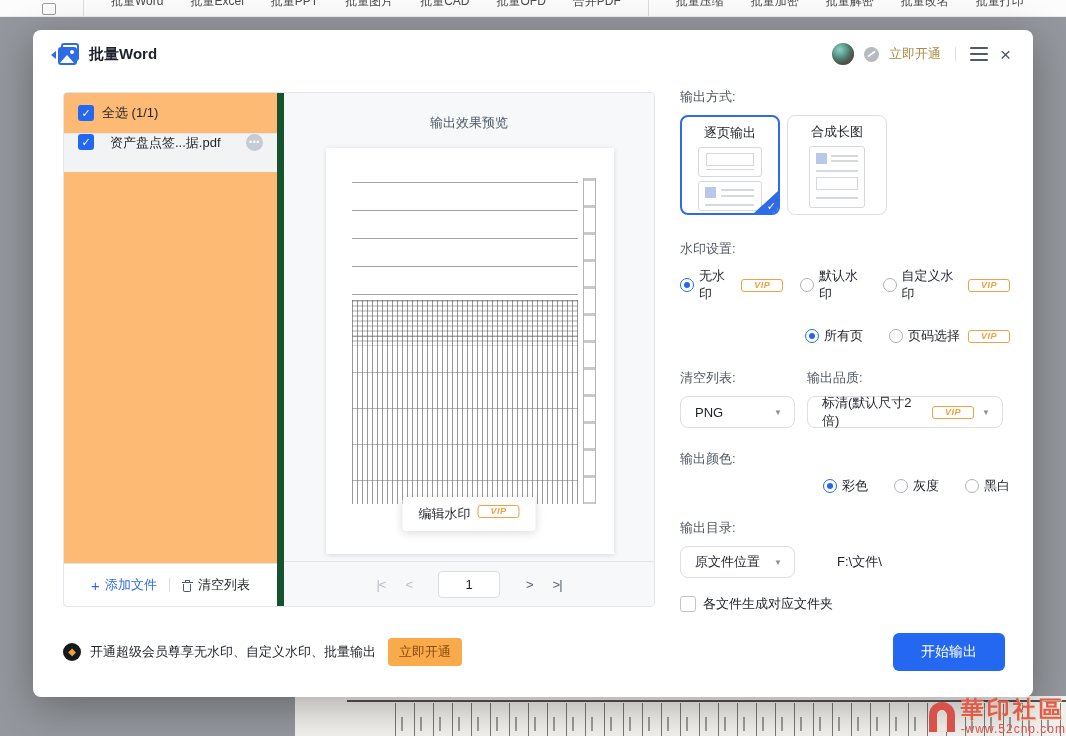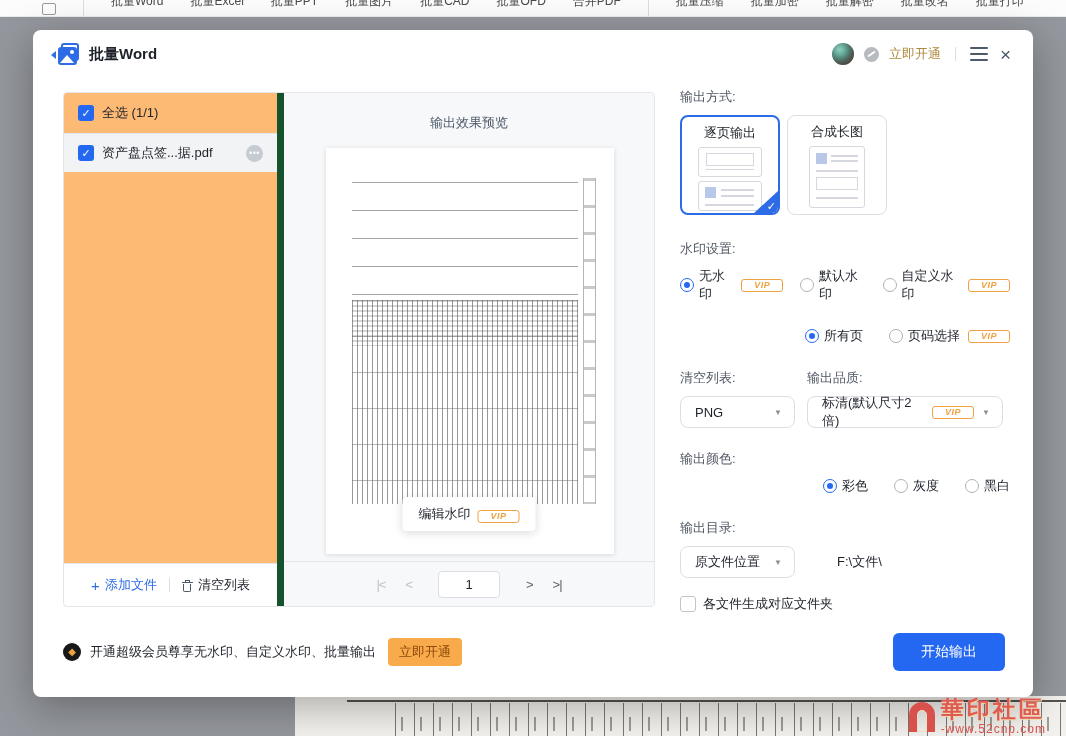--- a/index.html
+++ b/index.html
@@ -15,21 +15,21 @@
     margin-top:12px; flex:none; }
   .bg-tb-sep { width:1px; height:26px; background:#dcdcdc; flex:none; }
   .bg-doc { position:absolute; left:295px; right:0; bottom:0; height:40px; background:#f2f1ed; }
   .bg-doc::after { content:""; position:absolute; left:52px; right:0; top:4px; height:2px; background:#55534f; }
   .bg-doc-grid { position:absolute; left:100px; right:0; top:7px; bottom:0;
     background:repeating-linear-gradient(90deg,#5e5b57 0 1px,transparent 1px 19px); opacity:.8; }
   .bg-doc-grid::before { content:""; position:absolute; left:0; right:0; top:14px; height:14px;
     background:repeating-linear-gradient(90deg,transparent 0 6px,#8a8782 6px 8px,transparent 8px 19px); }
 
   
-  .wm { position:absolute; right:20px; bottom:0; display:flex; align-items:flex-start; z-index:30; }
+  .wm { position:absolute; right:0; bottom:0; display:flex; align-items:flex-start; z-index:30; }
   .wm-logo { width:36px; height:34px; position:relative; margin-top:4px; }
   .wm-arch { position:absolute; left:4px; top:0; width:26px; height:30px;
     border:8px solid #d8514d; border-bottom:none; border-radius:14px 14px 0 0;
     box-shadow:inset 0 0 0 1px #f3e0c2; }
   .wm-col { display:flex; flex-direction:column; }
   .wm-name { font-family:"Liberation Serif","DejaVu Serif",serif; font-weight:bold; font-size:23px;
     color:#e05a55; letter-spacing:3px; text-shadow:1px 1px 0 #f2d9a6; line-height:24px; }
   .wm-url { font-size:12px; color:#d8514d; letter-spacing:1px; }
 
   
@@ -62,21 +62,21 @@
   .menu-btn i { display:block; height:1.6px; background:#4e5969; border-radius:1px; }
   .close-btn { font-size:19px; color:#4e5969; line-height:1; cursor:pointer; margin-left:2px; }
 
   
   .workspace { position:absolute; left:30px; top:62px; width:592px; height:515px;
     border:1px solid #e5e6eb; border-radius:4px; display:flex; overflow:hidden; }
   .file-panel { width:220px; background:#fdba74; border-right:7px solid #14532d;
     display:flex; flex-direction:column; position:relative; }
   .select-all-row { height:41px; display:flex; align-items:center; gap:8px; padding:0 14px;
     border-bottom:1px solid #e5e6eb; font-size:13px; color:#1d2129; }
-  .file-row { height:38px; display:flex; align-items:center; gap:8px; padding:0 14px;
+  .file-row { height:38px; display:flex; gap:16px; padding:0 14px;
     background:#f2f3f5; font-size:13px; color:#1d2129; cursor:pointer; }
   .file-name { flex:1; overflow:hidden; white-space:nowrap; text-overflow:ellipsis; }
   .ellipsis-btn { width:17px; height:17px; border-radius:50%; background:#c6cad1; color:#fff;
     font-size:9px; line-height:16px; text-align:center; letter-spacing:.5px; flex:none; cursor:pointer; }
   .file-panel-footer { position:absolute; left:0; right:0; bottom:0; height:43px;
     border-top:1px solid #e5e6eb; display:flex; align-items:center; justify-content:center;
     gap:12px; font-size:13px; background:#fff; }
   .add-file { color:#2e6be6; display:flex; align-items:center; gap:5px; cursor:pointer; }
   .add-plus { font-size:15px; line-height:1; }
   .foot-sep { width:1px; height:14px; background:#dcdee3; }
@@ -105,21 +105,21 @@
     border-left:1px solid #b5b5b5; border-right:1px solid #b5b5b5;
     background:repeating-linear-gradient(180deg,#c9c9c9 0 3px,transparent 3px 27px); }
   .t-grid { position:absolute; left:26px; right:36px; top:152px; bottom:50px;
     background:repeating-linear-gradient(90deg,#989898 0 1px,transparent 1px 5px); }
   .t-grid::before { content:""; position:absolute; inset:0;
     background:repeating-linear-gradient(180deg,rgba(110,110,110,.5) 0 1px,transparent 1px 36px); }
   .t-grid::after { content:""; position:absolute; left:0; right:0; top:0; height:46px;
     background:repeating-linear-gradient(180deg,rgba(90,90,90,.25) 0 2px,transparent 2px 5px); }
   .edit-wm-btn { position:absolute; left:50%; transform:translateX(-50%); top:404px;
     background:#fff; border-radius:4px; box-shadow:0 2px 10px rgba(0,0,0,.14);
-    padding:8px 16px; display:flex; align-items:flex-end; gap:7px; font-size:13px; color:#1d2129;
+    padding:8px 16px; display:flex; align-items:flex-start; gap:7px; font-size:13px; color:#1d2129;
     cursor:pointer; white-space:nowrap; }
   .preview-footer { position:absolute; left:0; right:0; bottom:0; height:45px;
     border-top:1px solid #e5e6eb; display:flex; align-items:center; justify-content:center; gap:20px; }
   .pg-btn { font-size:13px; letter-spacing:-1px; cursor:pointer; user-select:none; }
   .pg-dis { color:#bcc1c9; }
   .pg-en { color:#5b6470; }
   .page-input { width:62px; height:27px; border:1px solid #dcdee3; border-radius:4px;
     text-align:center; font-size:13px; color:#1d2129; background:#fff; margin:0 6px; outline:none; }
 
   

